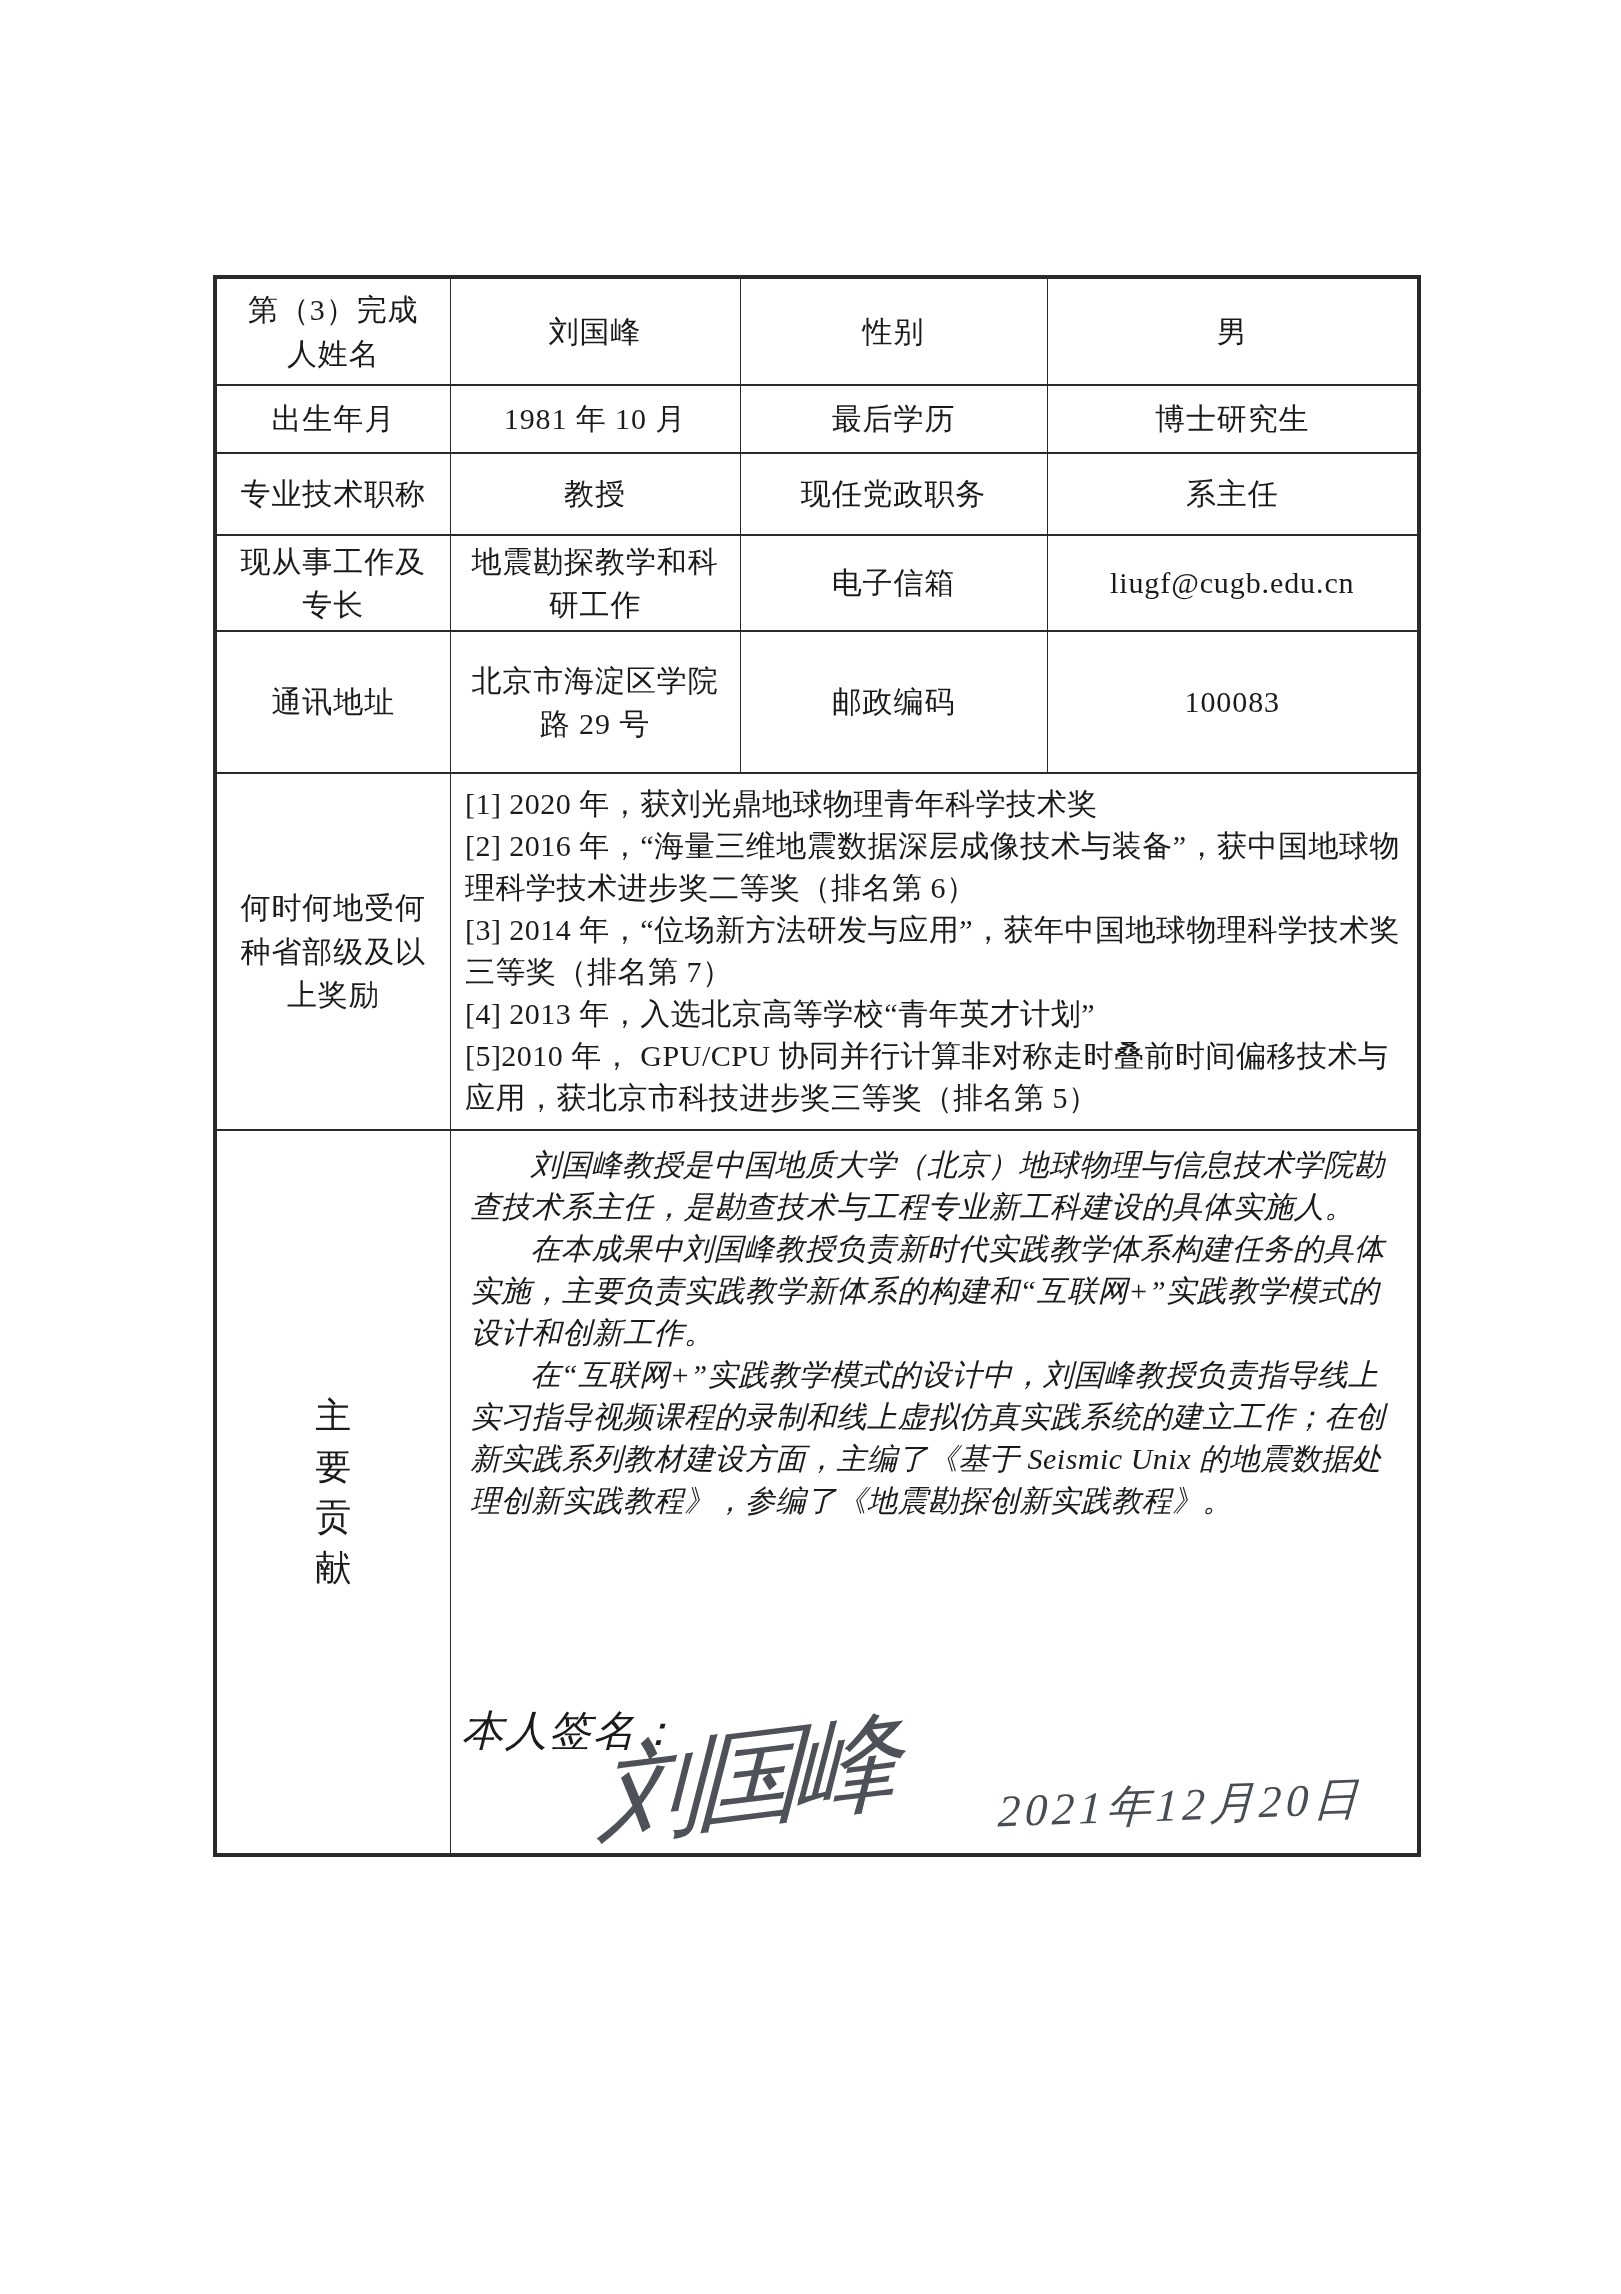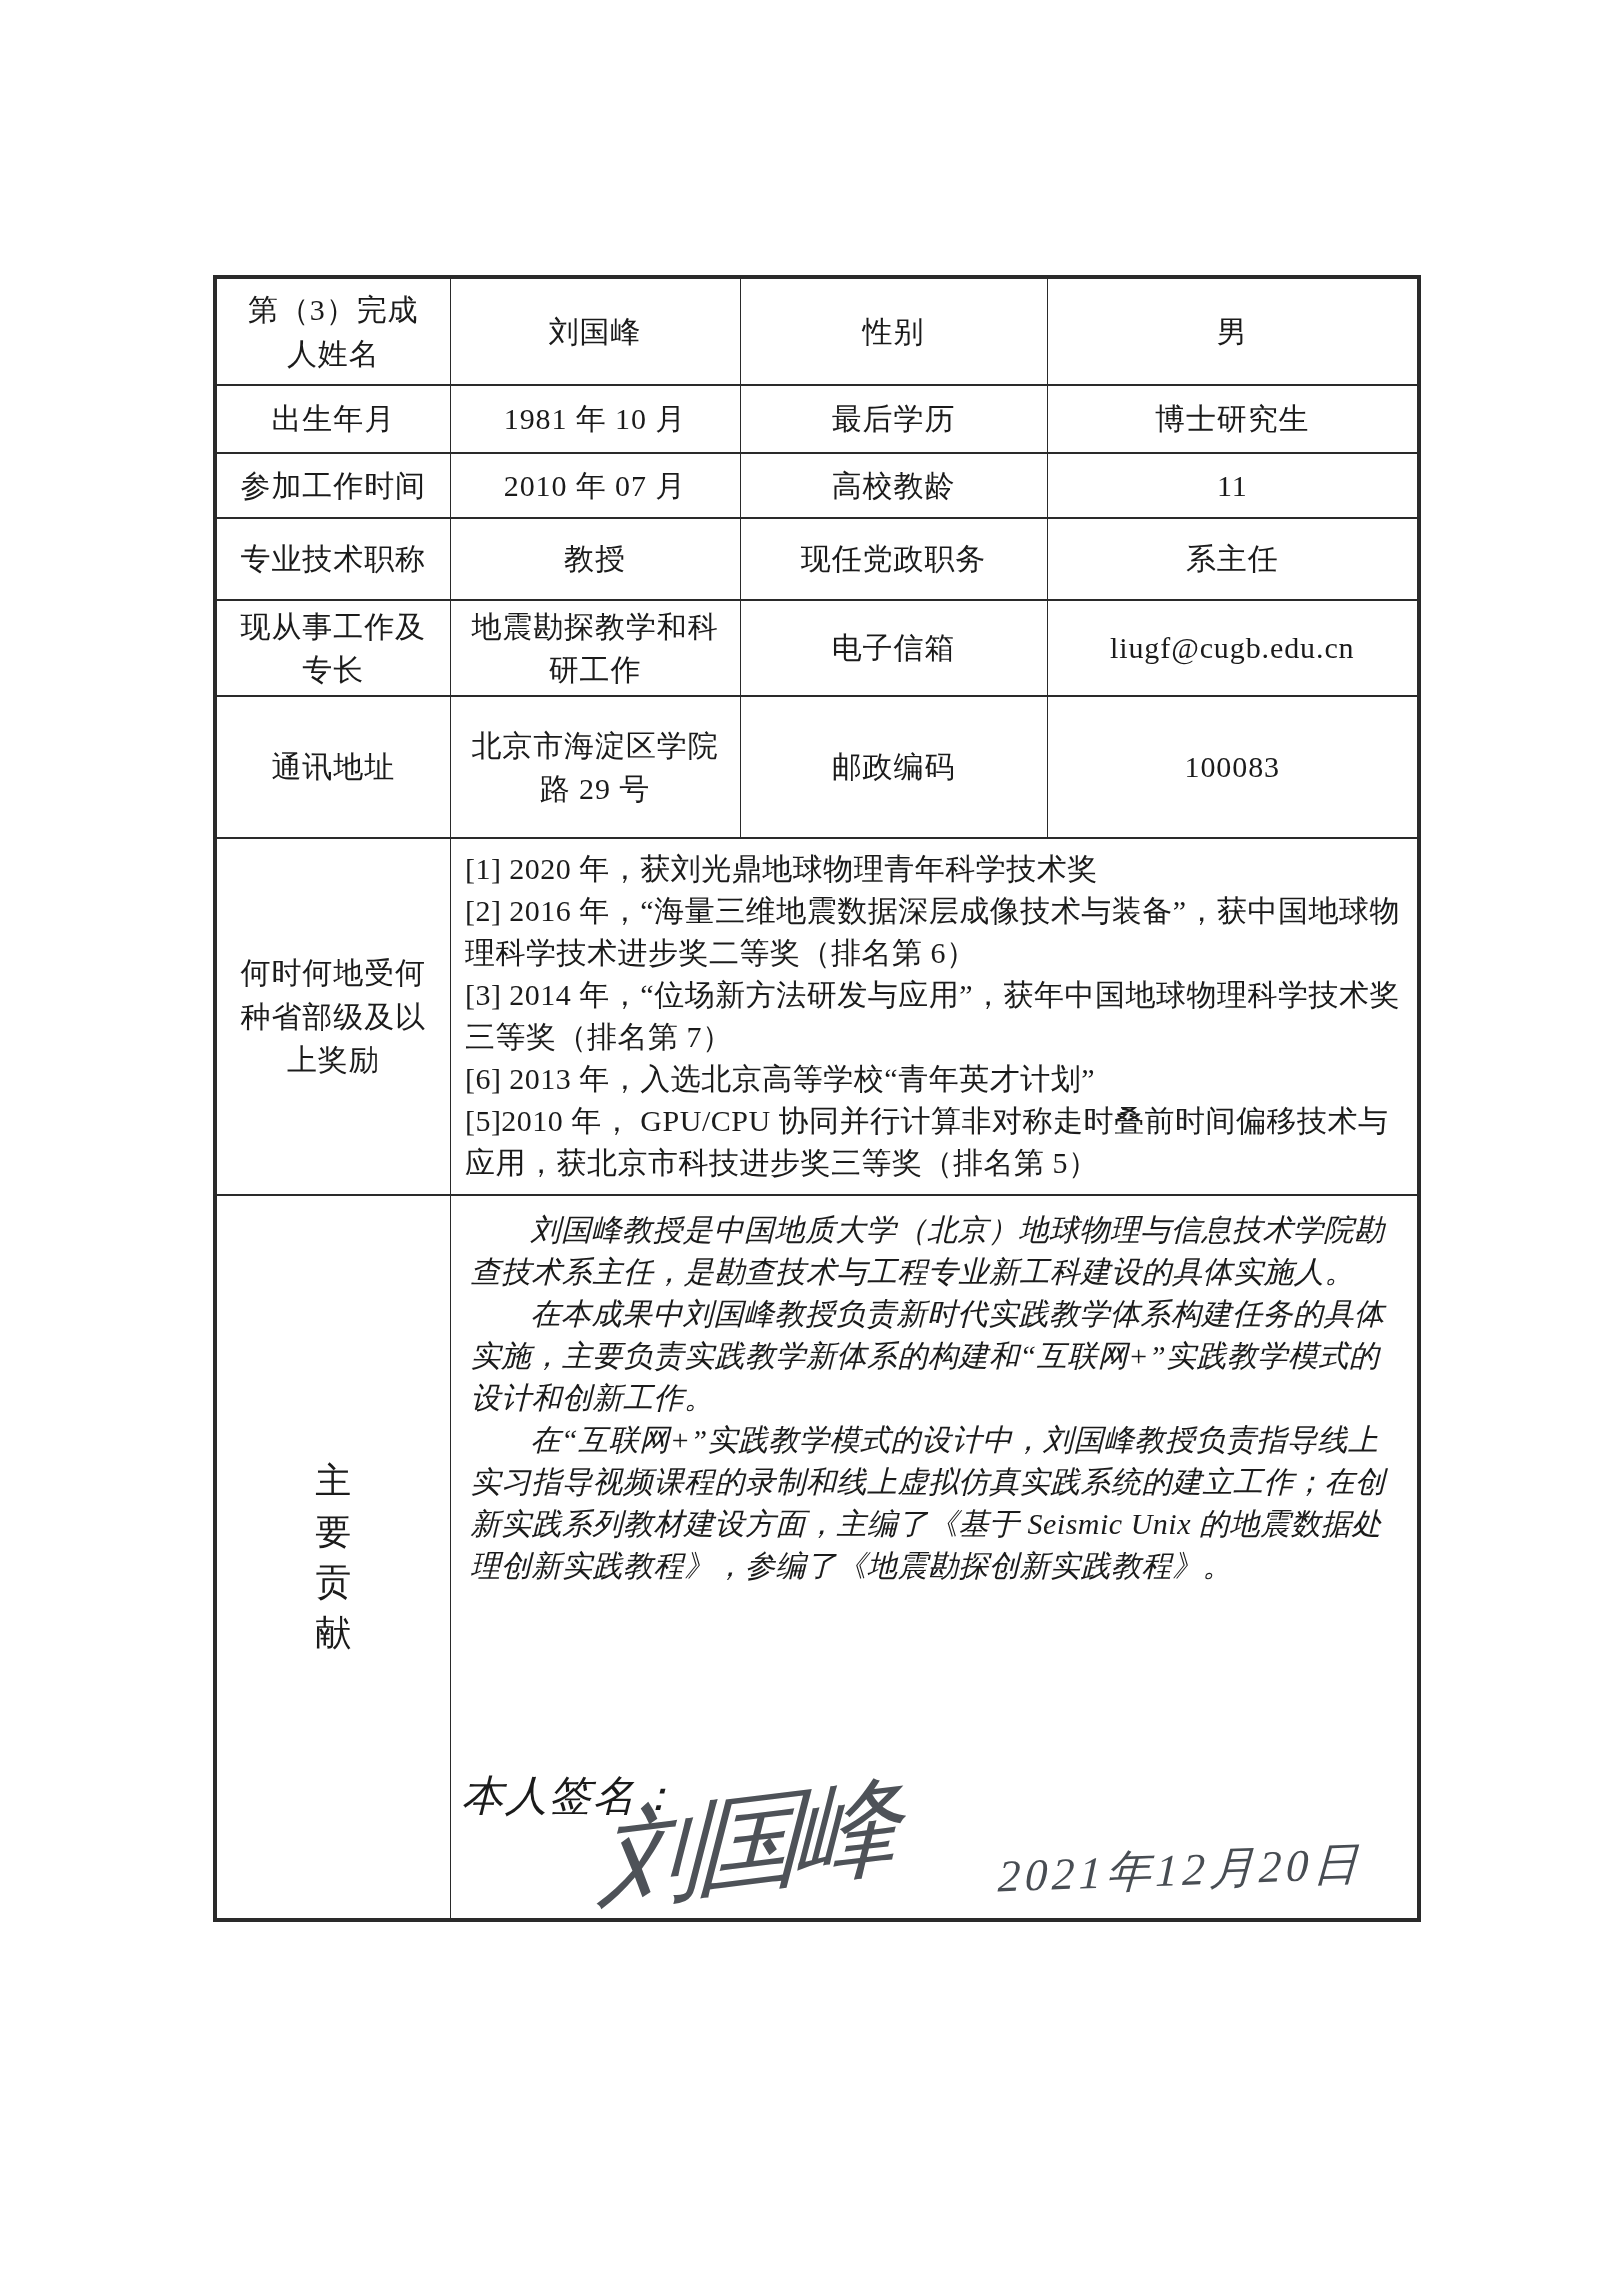--- a/index.html
+++ b/index.html
@@ -132,26 +132,20 @@
       <td class="ws-pre">刘国峰</td>
       <th class="ws-pre">性别</th>
       <td class="ws-pre">男</td>
     </tr>
     <tr class="r2">
       <th class="ws-pre">出生年月</th>
       <td class="ws-pre">1981 年 10 月</td>
       <th class="ws-pre">最后学历</th>
       <td class="ws-pre">博士研究生</td>
     </tr>
-    <tr class="r3">
-      <th class="ws-pre">参加工作时间</th>
-      <td class="ws-pre">2010 年 07 月</td>
-      <th class="ws-pre">高校教龄</th>
-      <td class="ws-pre">11</td>
-    </tr>
     <tr class="r4">
       <th class="ws-pre">专业技术职称</th>
       <td class="ws-pre">教授</td>
       <th class="ws-pre">现任党政职务</th>
       <td class="ws-pre">系主任</td>
     </tr>
     <tr class="r6">
       <th class="ws-pre">现从事工作及
 专长</th>
       <td class="ws-pre">地震勘探教学和科
@@ -167,21 +161,21 @@
       <td class="ws-pre">100083</td>
     </tr>
     <tr class="r8">
       <th class="ws-pre">何时何地受何
 种省部级及以
 上奖励</th>
       <td class="awards-cell" colspan="3">
         <p>[1] 2020 年，获刘光鼎地球物理青年科学技术奖</p>
         <p>[2] 2016 年，“海量三维地震数据深层成像技术与装备”，获中国地球物理科学技术进步奖二等奖（排名第 6）</p>
         <p>[3] 2014 年，“位场新方法研发与应用”，获年中国地球物理科学技术奖三等奖（排名第 7）</p>
-        <p>[6] 2013 年，入选北京高等学校“青年英才计划”</p>
+        <p>[4] 2013 年，入选北京高等学校“青年英才计划”</p>
         <p>[5]2010 年， GPU/CPU 协同并行计算非对称走时叠前时间偏移技术与应用，获北京市科技进步奖三等奖（排名第 5）</p>
       </td>
     </tr>
     <tr class="r9">
       <th>
         <span class="vertical-label">主要贡献</span>
       </th>
       <td class="contrib-cell" colspan="3">
         <div class="contrib-inner">
           <p>刘国峰教授是中国地质大学（北京）地球物理与信息技术学院勘查技术系主任，是勘查技术与工程专业新工科建设的具体实施人。</p>

